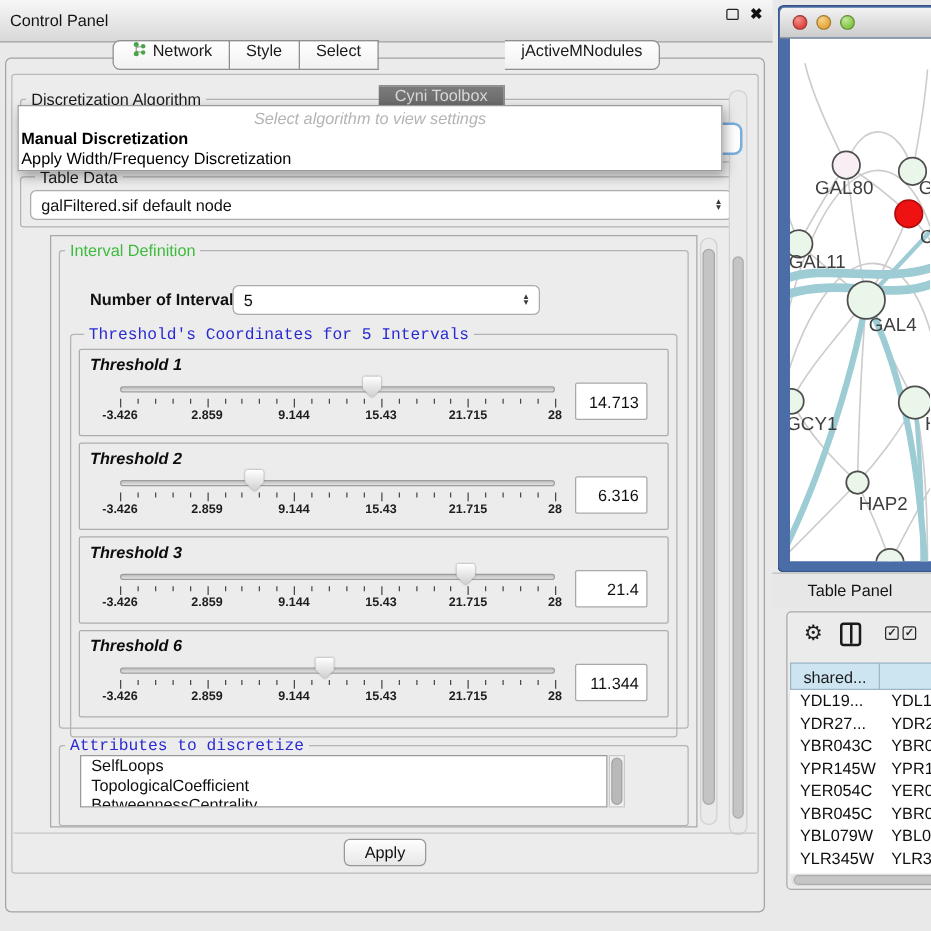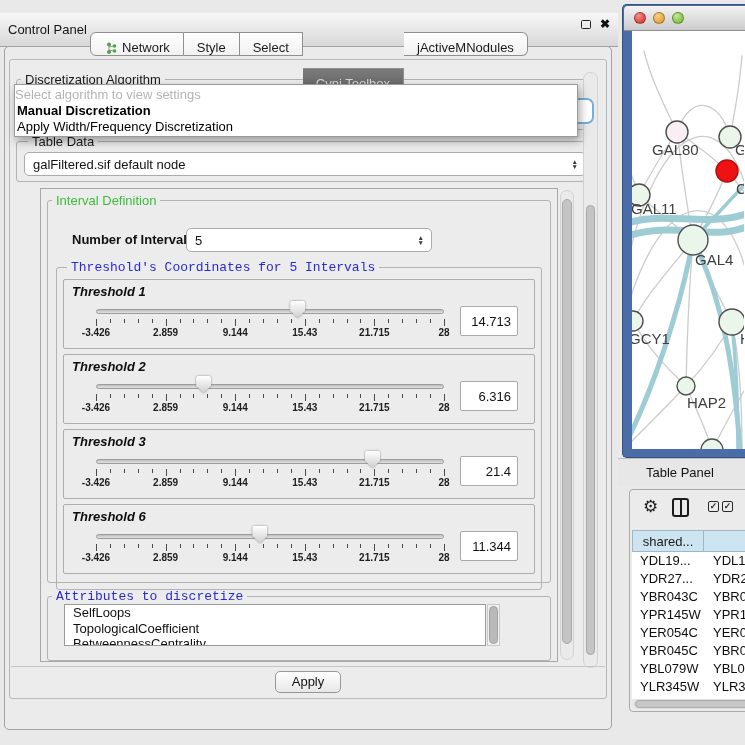--- a/index.html
+++ b/index.html
@@ -7,31 +7,31 @@
   .app {
     position: relative; width:745px; height:745px; overflow:hidden;
     background:#e9e9e9; font-family:"Liberation Sans", sans-serif;
     font-size:13px; color:#111;
   }
   
   .left-panel { position:absolute; left:0; top:0; width:618px; height:745px; }
   .cp-titlebar {
     position:absolute; left:0; top:0; width:100%; height:34px;
     background:linear-gradient(#f7f7f7,#d8d8d8); border-bottom:1px solid #9f9f9f;
-    display:flex; align-items:center;margin-top:13px;
+    display:flex; align-items:center;
   }
   .cp-title { margin-left:8px; font-size:13px; color:#141414; }
   .win-icons { position:absolute; right:8px; top:0; height:22px; display:flex; align-items:center; gap:9px; }
   .dock-icon { width:10px; height:9px; border:1.5px solid #222; border-radius:1.5px; display:inline-block; }
   .close-icon { font-size:12px; font-weight:bold; color:#111; line-height:1; }
 
   .tabbar { position:absolute; left:0; width:100%; display:flex; justify-content:center; z-index:6; }
   .tabbar.top { top:32px; }
   .seg {
-    height:24px; padding:0 13px; display:flex; align-items:flex-end; gap:5px;
+    height:24px; padding:0 13px; display:flex; align-items:flex-start; gap:5px;
     background:linear-gradient(#ffffff,#f1f1f1); border:1px solid #8f8f8f; border-left:none;
     font-size:13px; color:#1a1a1a; white-space:nowrap;
   }
   .seg:first-child { border-left:1px solid #8f8f8f; border-radius:6px 0 0 6px; }
   .seg:last-child { border-radius:0 6px 6px 0; }
   .seg.sel { background:linear-gradient(#7b7b7b,#636363); color:#d8d8d8;margin-top:36px; }
   .net-tab-icon { width:13px; height:13px; display:inline-block; }
 
   .panelA {
     position:absolute; left:4px; top:46px; width:608px; height:684px;
@@ -125,21 +125,21 @@
     font-family:"Liberation Sans",sans-serif; font-size:13px; color:#111;
     padding:2px 16px; height:22px; border:1px solid #989898; border-radius:5px;
     background:linear-gradient(#fefefe,#e7e7e7);
   }
 
   .algo-popup {
     position:absolute; left:14px; top:84px; width:564px; height:53px;
     background:#fff; border:1px solid #9a9a9a; z-index:40;
     box-shadow:2px 4px 9px rgba(0,0,0,0.35); padding-top:2px;
   }
-  .popup-hint { text-align:left; color:#b4b4b4; font-size:13px; line-height:16px; }
+  .popup-hint { text-align:center; color:#b4b4b4; font-size:13px; line-height:16px;font-style:italic; }
   .popup-item { font-size:13px; line-height:16px; padding-left:2px; color:#000; white-space:nowrap; }
   .popup-item.sel { font-weight:bold; }
 
   
   .network-window {
     position:absolute; left:622px; top:4px; width:123px; height:454px;
     background:#4a6da8; border:1px solid #33507f; border-right:none;
     border-radius:5px 0 0 5px;
   }
   .mac-titlebar {

